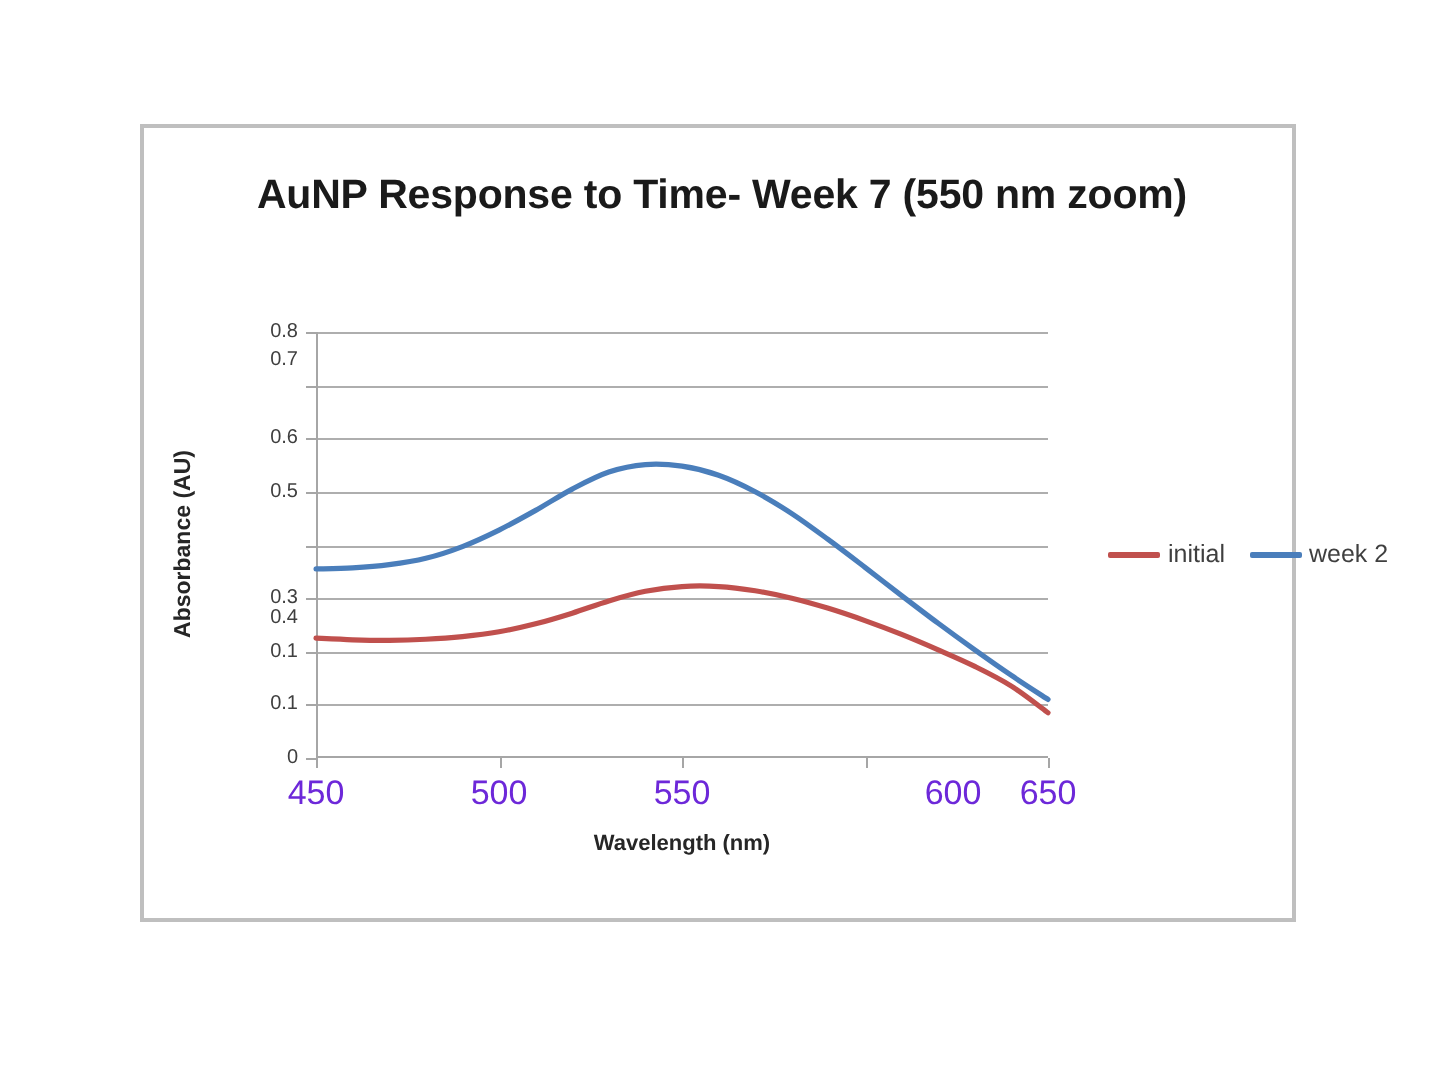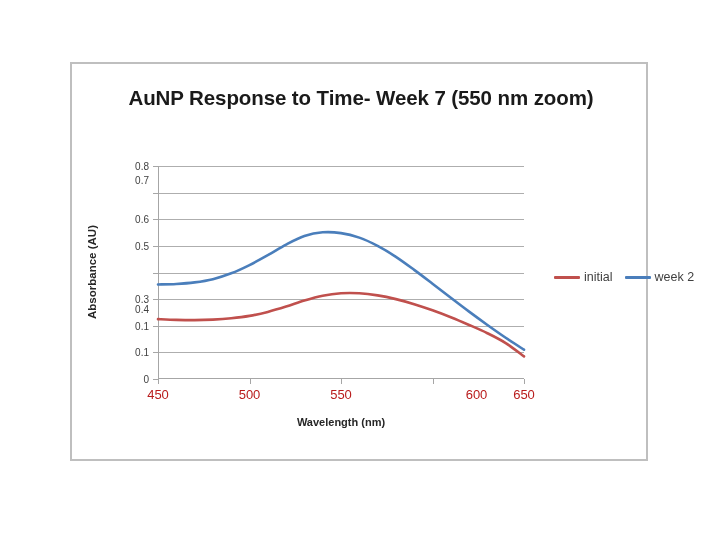--- a/index.html
+++ b/index.html
@@ -101,22 +101,22 @@
     transform: translateY(-50%);
     font-size: 10px;
     color: #3f3f3f;
     white-space: nowrap;
   }
   #plot .xtick-label {
     position: absolute;
     top: 100%;
     margin-top: 8px;
     transform: translateX(-50%);
-    font-size: 13px;
-    color: #b91c1c;
+    font-size: 17px;
+    color: #6d28d9;
     white-space: nowrap;
   }
   #ylabel {
     position: absolute;
     left: 20px;
     top: 208px;
     transform: translate(-50%, -50%) rotate(-90deg);
     transform-origin: center center;
     font-size: 11.5px;
     font-weight: bold;

